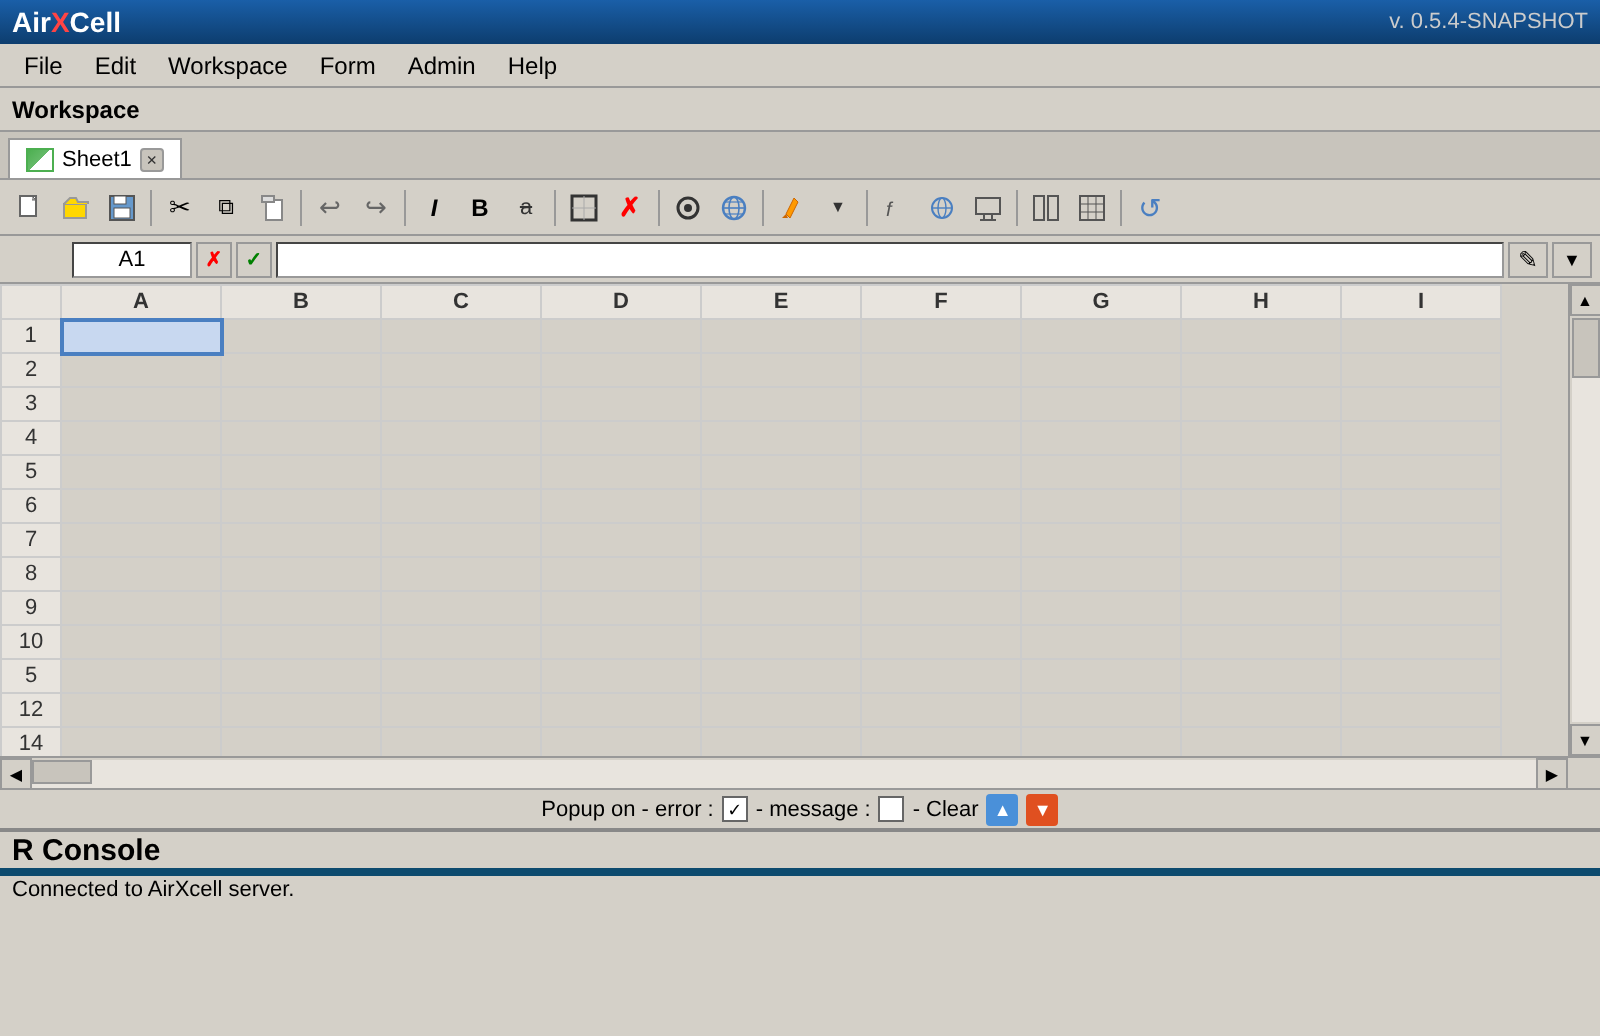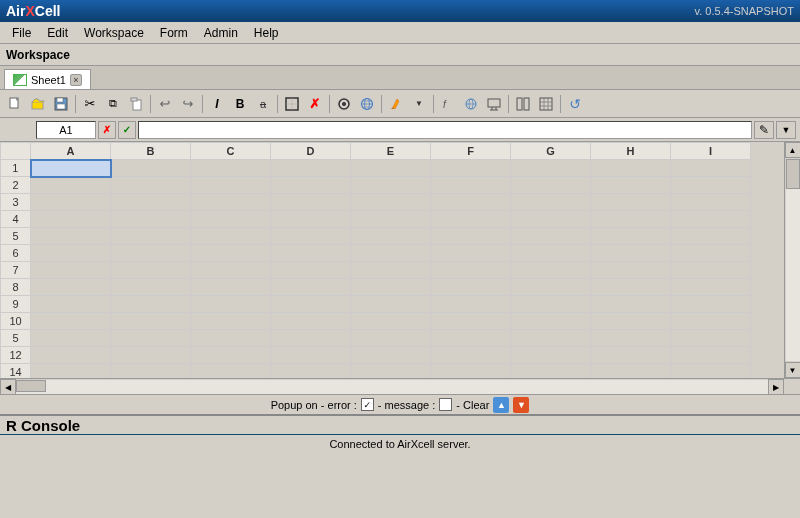--- a/index.html
+++ b/index.html
@@ -752,17 +752,17 @@
       <span>- Clear</span>
       <div class="nav-arrow" style="background:#4a90d9; color:white; width:16px; height:16px; display:inline-flex; align-items:center; justify-content:center; border-radius:2px; font-size:9px;">▲</div>
       <div class="nav-arrow" style="background:#e05020; color:white; width:16px; height:16px; display:inline-flex; align-items:center; justify-content:center; border-radius:2px; font-size:9px;">▼</div>
     </div>
   </div>
 
   <div id="console-bar" style="height:20px; background:#d4d0c8; display:flex; align-items:center; padding:0 6px; font-size:15px; font-weight:bold; border-top:2px solid #888; flex-shrink:0;">
     <span>R Console</span>
   </div>
 
-  <div id="connected-bar" style="height:18px; background:#d4d0c8; display:flex; align-items:center; padding:0 6px; font-size:11px; border-top:1px solid #0c4a6e; flex-shrink:0;justify-content:center;">
+  <div id="connected-bar" style="height:18px; background:#d4d0c8; display:flex; align-items:center; padding:0 6px; font-size:11px; border-top:4px solid #0c4a6e; flex-shrink:0;">
     <span>Connected to AirXcell server.</span>
   </div>
 
 </div>
 
 </body></html>

